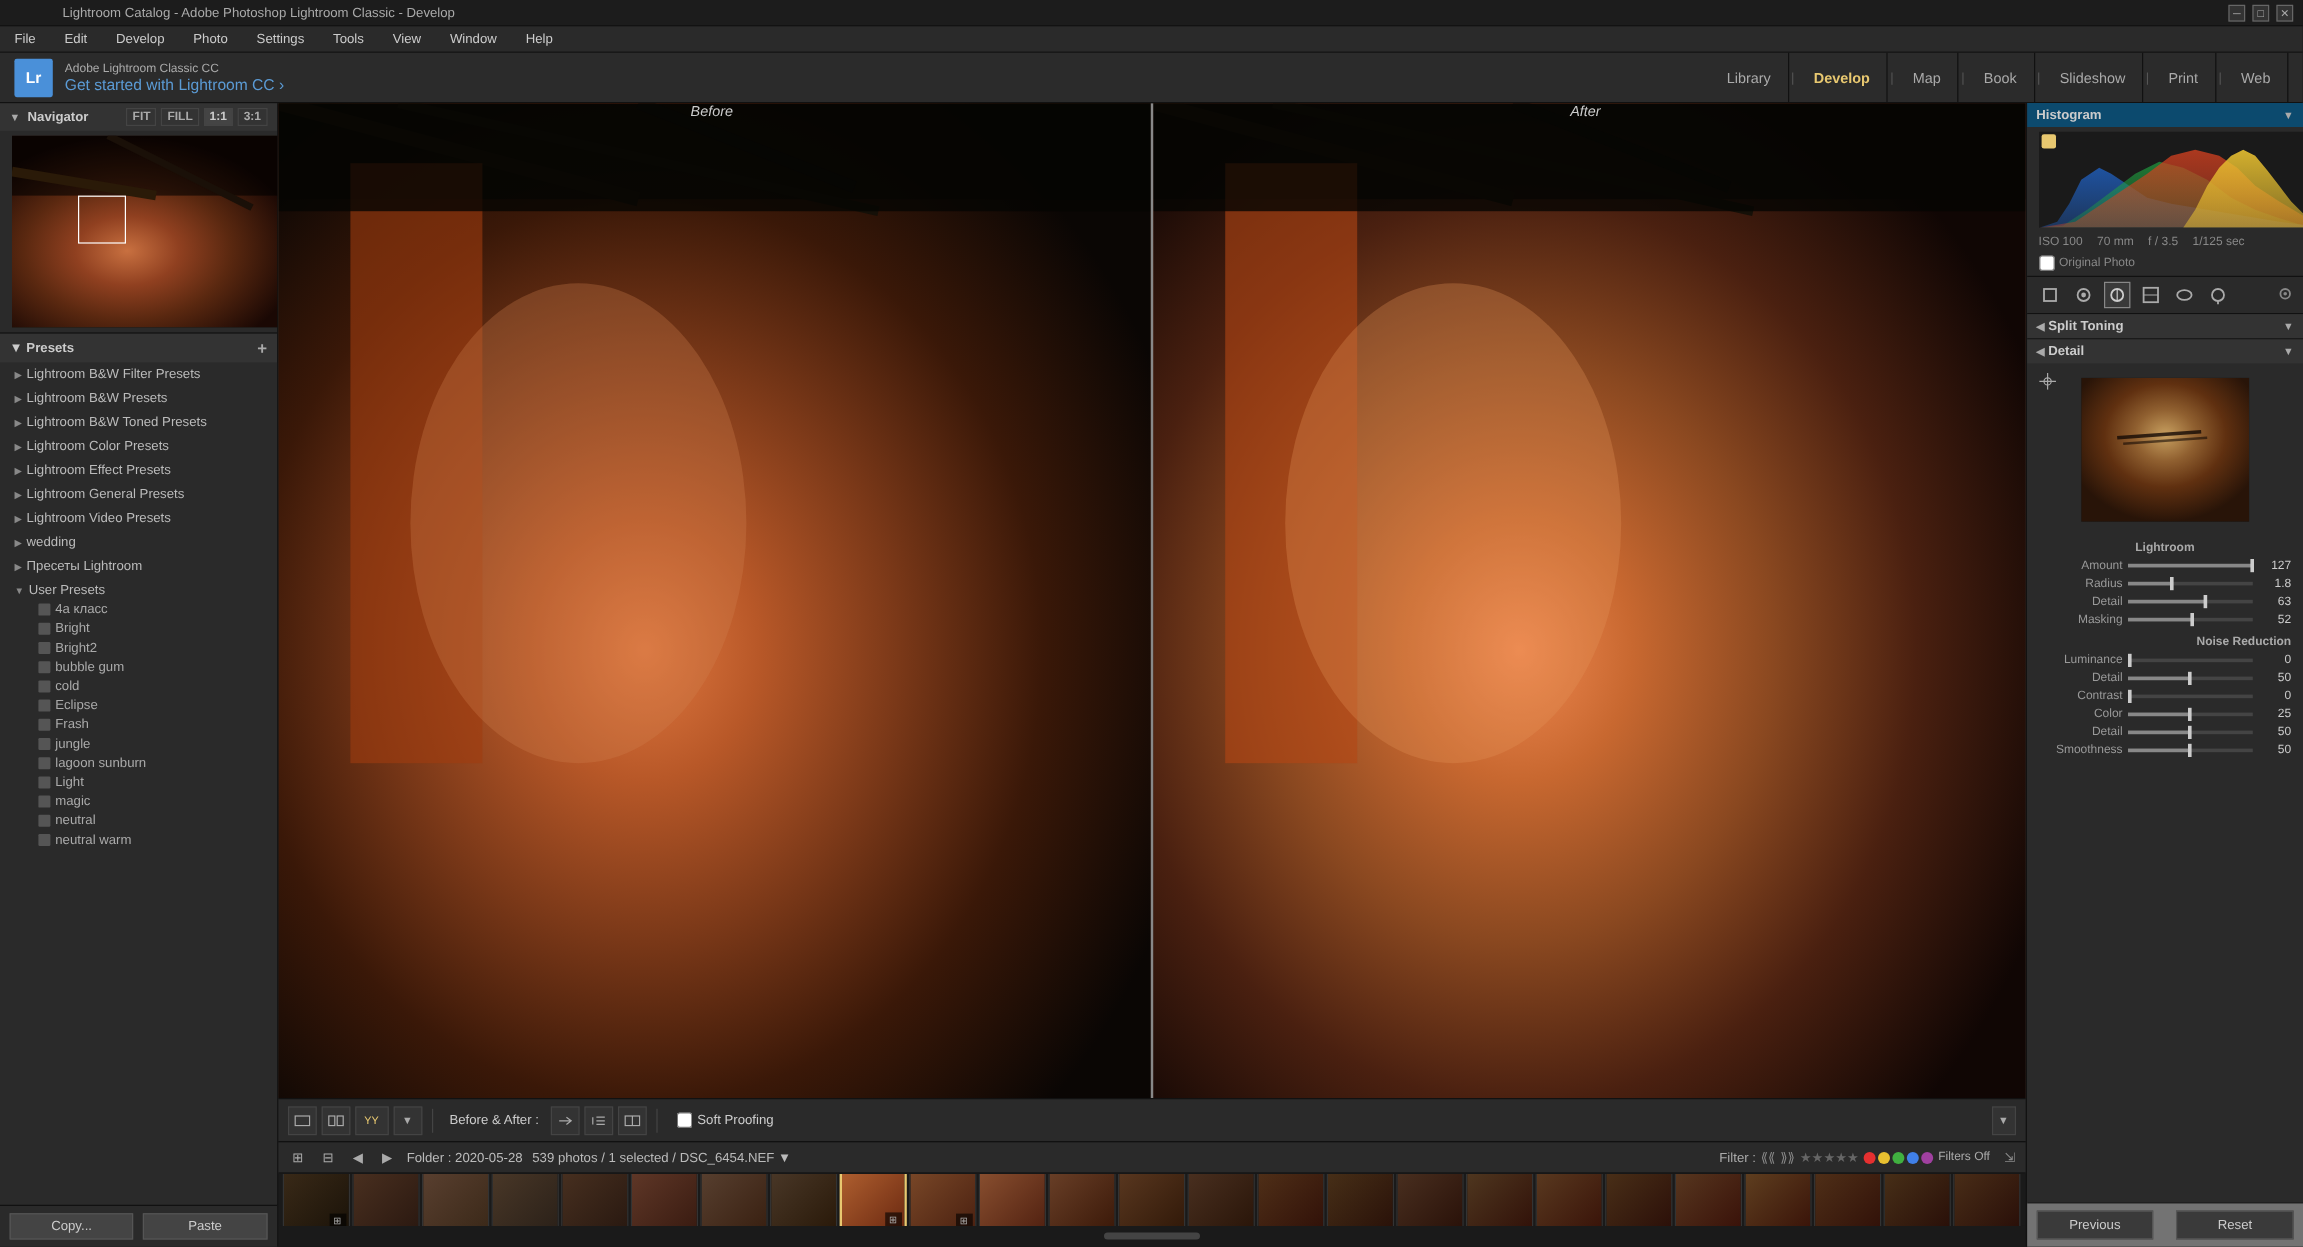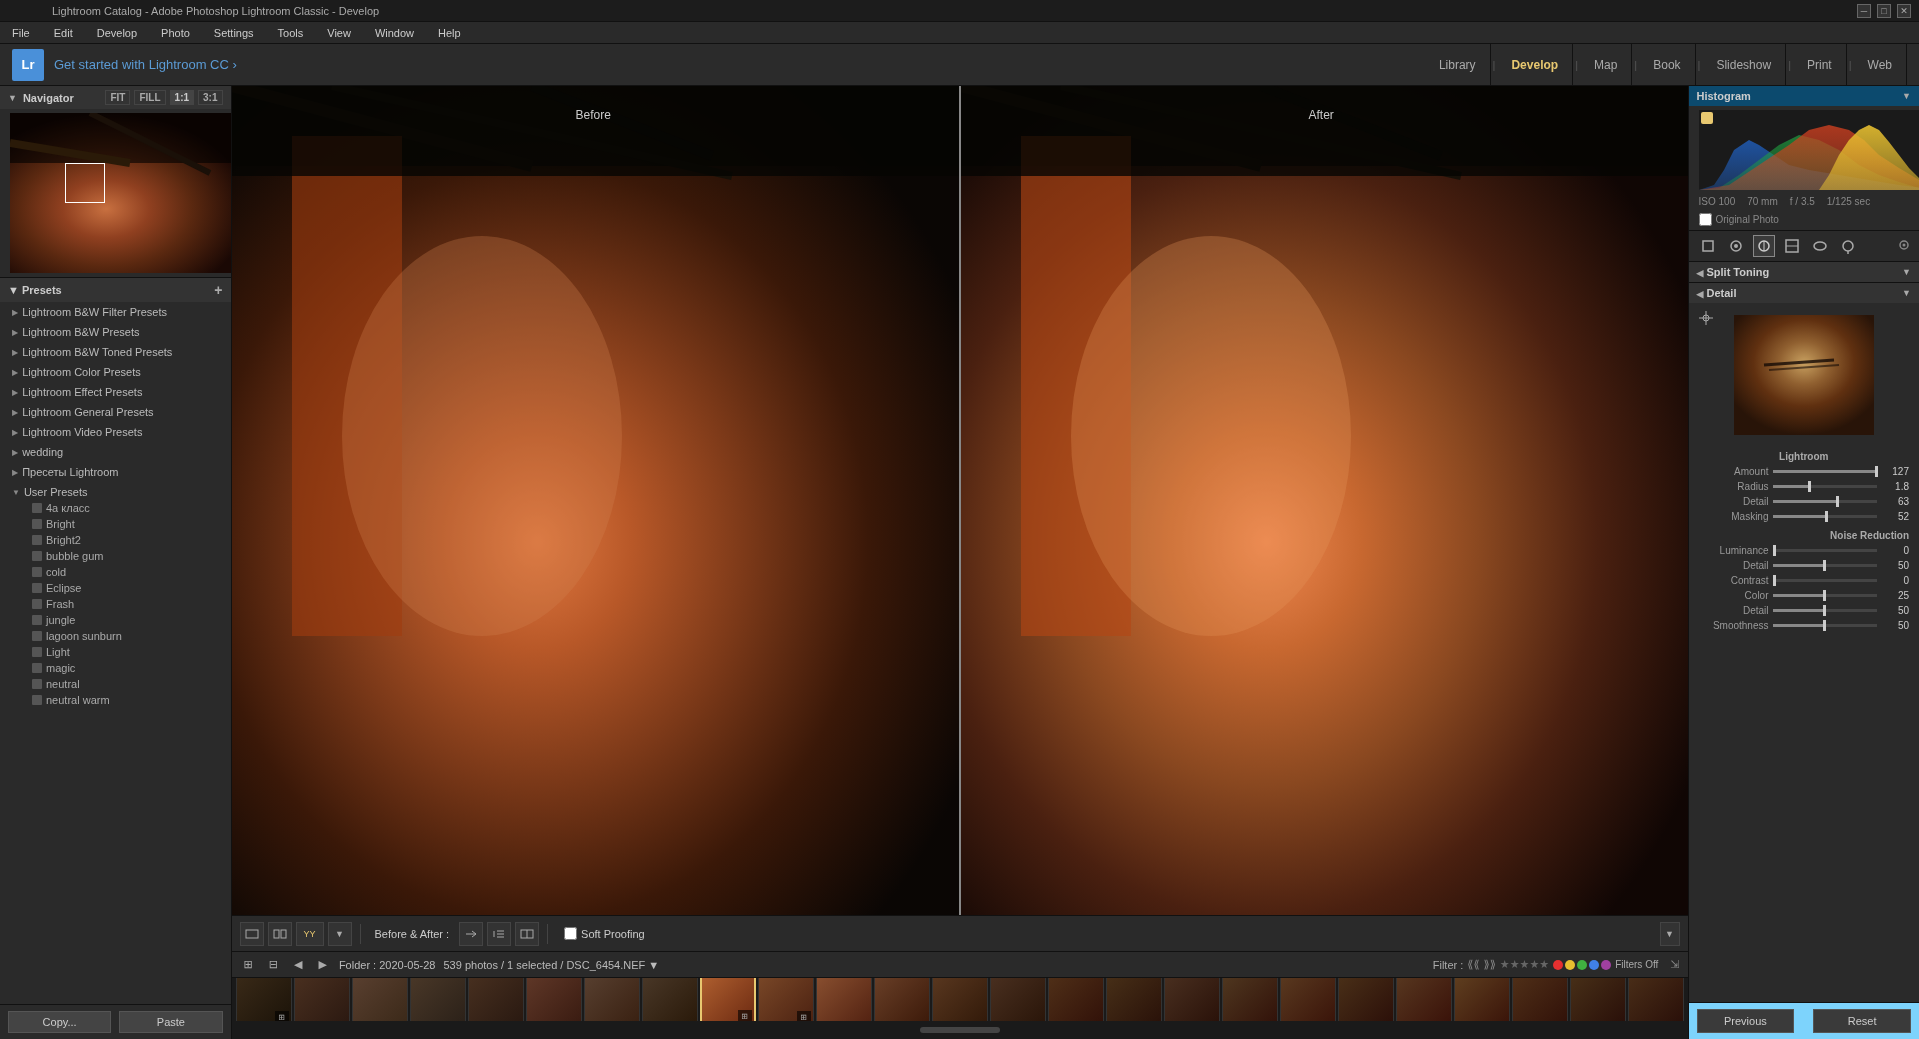--- a/index.html
+++ b/index.html
@@ -217,25 +217,26 @@
 
     
     #image-area {
       flex: 1;
       display: flex;
       position: relative;
       overflow: hidden;
     }
     .image-label {
       position: absolute;
-      top: 22px;
+      top: 0;
       font-size: 12px;
       color: #ccc;
       z-index: 10;
       pointer-events: none;
+      font-style: italic;
     }
     #label-before { left: calc(25% - 20px); }
     #label-after { left: calc(75% - 15px); }
 
     .photo-half {
       flex: 1;
       background: #1a1a1a;
       overflow: hidden;
       position: relative;
     }
@@ -471,21 +472,21 @@
       font-size: 10px; color: #aaa; font-weight: bold;
       text-align: right;
     }
 
     
     #prev-reset-bar {
       display: flex;
       padding: 6px 8px;
       gap: 19px;
       border-top: 1px solid #111;
-      background: #7dd3fc;
+      background: #737373;
     }
     .prev-reset-btn {
       flex: 1;
       padding: 5px 8px;
       background: #3a3a3a;
       border: 1px solid #555;
       color: #ccc;
       font-size: 11px;
       cursor: pointer;
       text-align: center;
@@ -529,20 +530,21 @@
   <span class="menu-item">View</span>
   <span class="menu-item">Window</span>
   <span class="menu-item">Help</span>
 </div>
 
 <div id="top-bar">
   <div id="lr-logo">
     <span>Lr</span>
   </div>
   <div id="lr-title-area">
+    <div class="app-name">Adobe Lightroom Classic CC</div>
     <div class="promo">
       <span>Get started with Lightroom CC</span>
       <span style="color:#5b9bd5;cursor:pointer;"> ›</span>
     </div>
   </div>
   <div id="nav-tabs">
     <div class="nav-tab">Library</div>
     <span class="nav-separator">|</span>
     <div class="nav-tab active">Develop</div>
     <span class="nav-separator">|</span>

